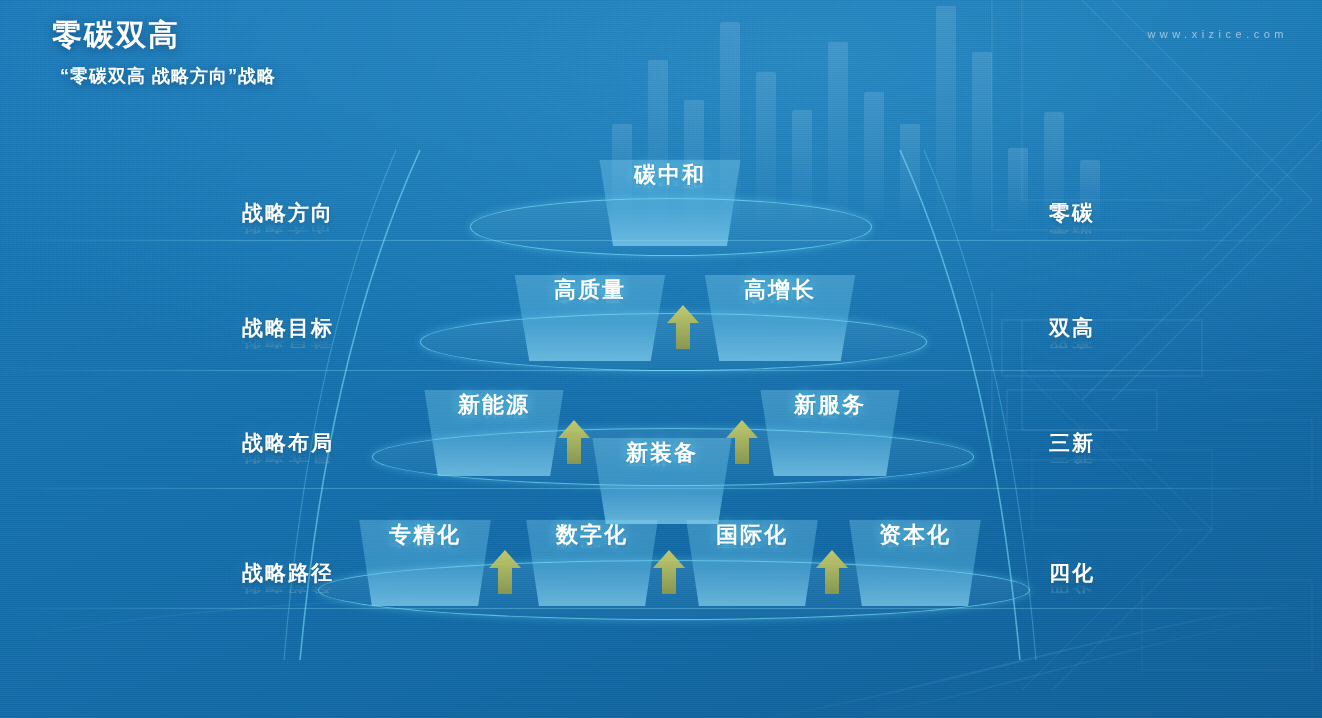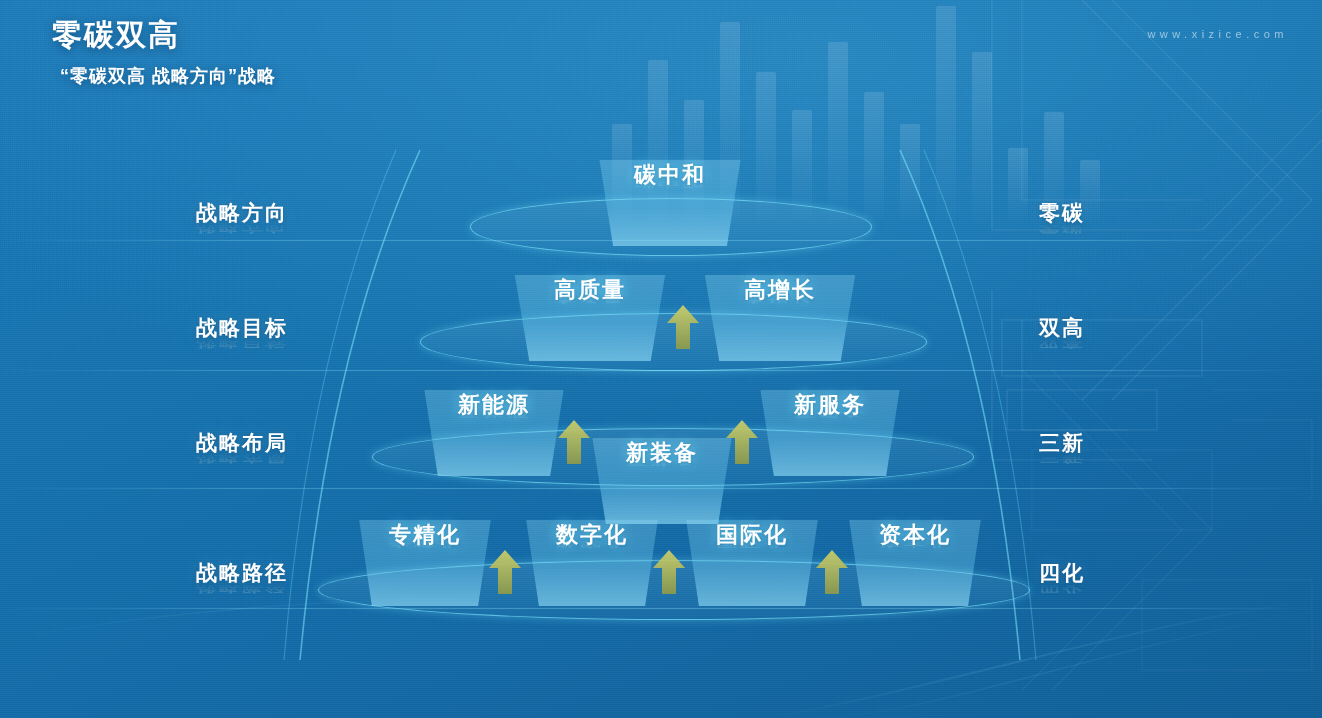--- a/index.html
+++ b/index.html
@@ -52,22 +52,22 @@
   
   #diagram{position:absolute;left:0;top:0;width:1322px;height:718px;z-index:10;}
 
   .tier{position:absolute;left:0;width:1322px;height:120px;}
 
   .side-label{
     position:absolute;top:0;width:160px;height:46px;line-height:46px;
     font-size:21px;font-weight:700;color:#ffffff;letter-spacing:2px;
     text-shadow:0 1px 6px rgba(0,50,90,.5), 0 0 14px rgba(120,215,255,.35);
   }
-  .side-label.left{left:162px;text-align:center;}
-  .side-label.right{left:1002px;text-align:center;width:120px;}
+  .side-label.left{left:174px;text-align:right;}
+  .side-label.right{left:1049px;text-align:left;width:120px;}
   .side-label .refl{
     position:absolute;left:0;top:44px;width:100%;height:24px;
     font-size:21px;font-weight:700;letter-spacing:2px;line-height:24px;
     color:rgba(205,238,255,.26);
     transform:scaleY(-.55);transform-origin:top center;
     -webkit-mask-image:linear-gradient(180deg,rgba(0,0,0,.85),rgba(0,0,0,0) 75%);
             mask-image:linear-gradient(180deg,rgba(0,0,0,.85),rgba(0,0,0,0) 75%);
     overflow:hidden;pointer-events:none;
   }
 

